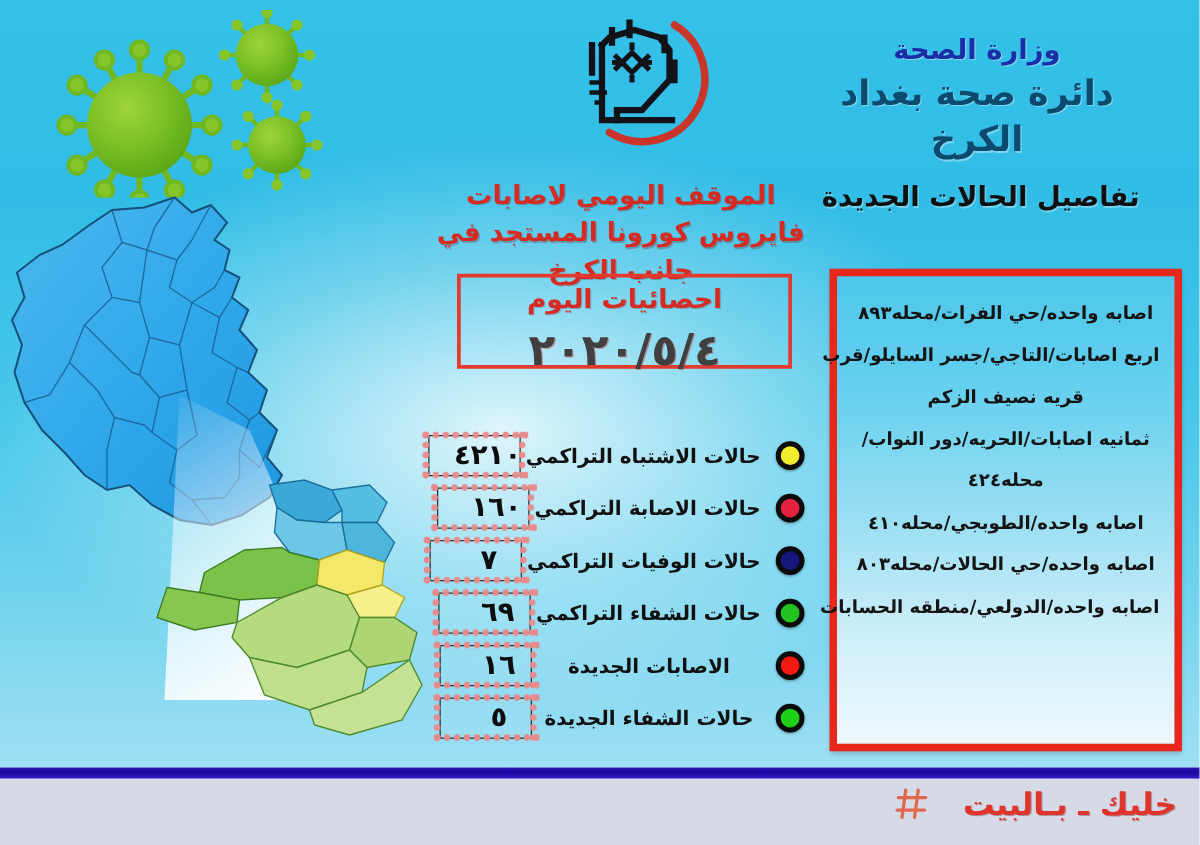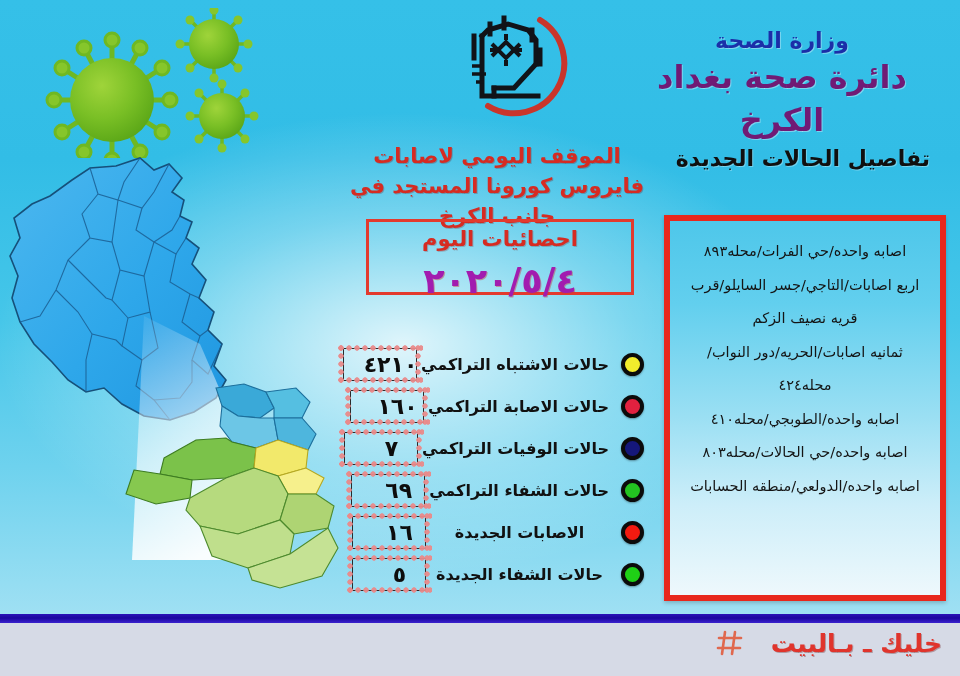--- a/index.html
+++ b/index.html
@@ -72,22 +72,22 @@
     text-align: center;
     width: 300px;
   }
   .ministry-line1 {
     font-size: 22px; font-weight: bold;
     color: #1b2ea8;
     text-shadow: 1px 1px 0 rgba(255,255,255,0.35);
     line-height: 1.35;
   }
   .ministry-line2 {
-    font-size: 32px; font-weight: bold;
-    color: #701a75;
+    font-size: 28px; font-weight: bold;
+    color: #0c4a6e;
     text-shadow: 1px 1px 0 rgba(255,255,255,0.35);
     line-height: 1.35;
   }
 
   
   .logo-wrap {
     position: absolute;
     left: 432px; top: 6px;
     width: 160px; height: 118px;
   }
@@ -118,21 +118,21 @@
     font-size: 21px;
     font-weight: bold;
     color: #d62b22;
     margin-top: 5px;
     text-shadow: 1px 1px 0 rgba(120,0,0,0.22);
   }
   .today-date {
     text-align: center;
     font-size: 35px;
     font-weight: bold;
-    color: #a21caf;
+    color: #404040;
     margin-top: 10px;
     letter-spacing: 2px;
     text-shadow: 1px 1px 0 rgba(200,60,60,0.45);
   }
 
   
   .stats {
     position: absolute;
     left: 352px; top: 343px;
     width: 292px;
@@ -206,20 +206,21 @@
     color: #0d0d0d;
     letter-spacing: 1px;
     z-index: 2;
   }
 
   
   .details-title {
     position: absolute;
     right: 30px; top: 146px;
     width: 290px;
+    text-align: center;
     font-size: 22px;
     font-weight: bold;
     color: #101010;
     text-shadow: 1px 1px 0 rgba(255,255,255,0.30);
   }
   .details-panel {
     position: absolute;
     left: 664px; top: 215px;
     width: 282px; height: 386px;
     border: 6px solid #e8271c;
@@ -227,21 +228,21 @@
     box-shadow: 0 2px 4px rgba(0,0,0,0.20);
     padding: 14px 10px 10px 10px;
     display: flex;
     flex-direction: column;
     justify-content: flex-start;
     gap: 0px;
   }
   .detail-line {
     text-align: center;
     font-size: 14.5px;
-    font-weight: normal;
+    font-weight: bold;
     color: #141414;
     line-height: 1.35;
     padding: 7px 2px;
     white-space: nowrap;
   }
 
   
   .virus-layer {
     position: absolute;
     left: 34px; top: 8px;

